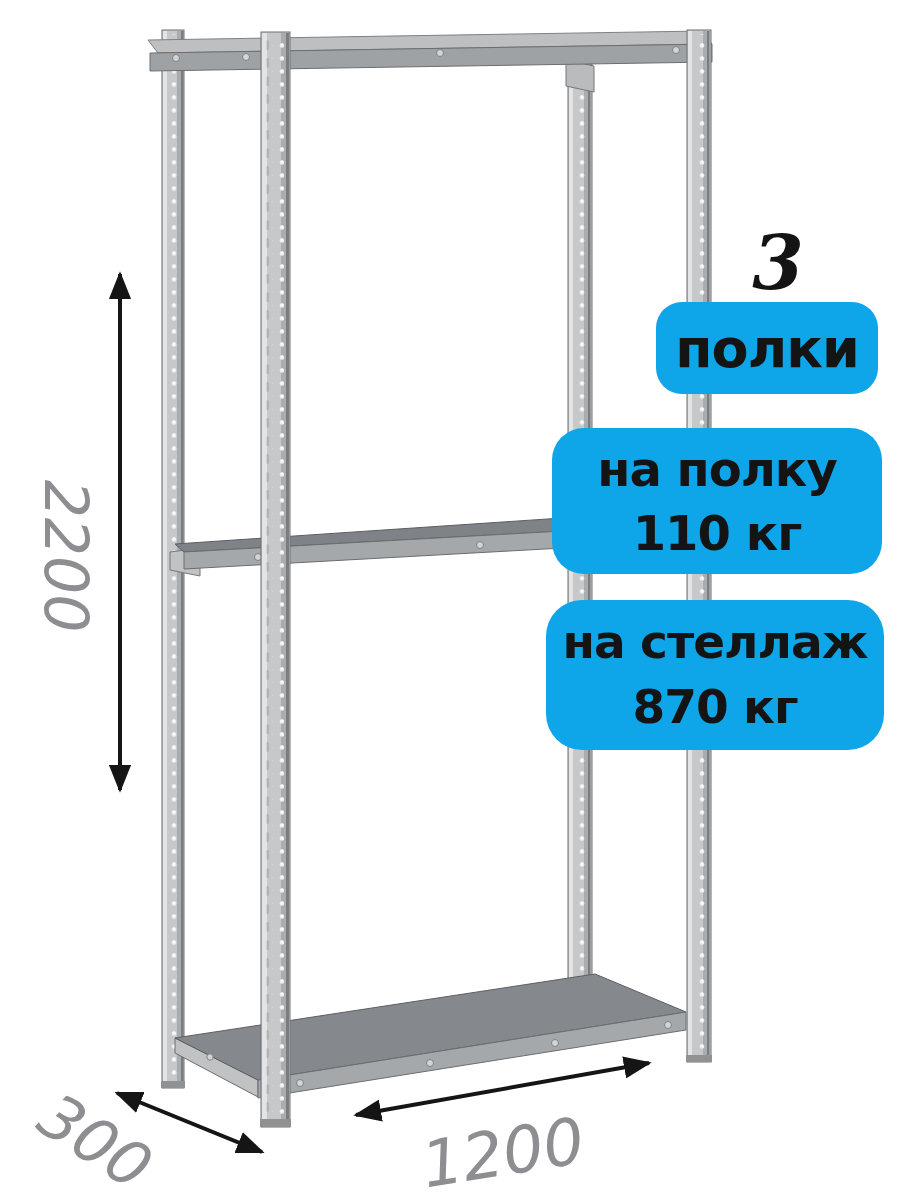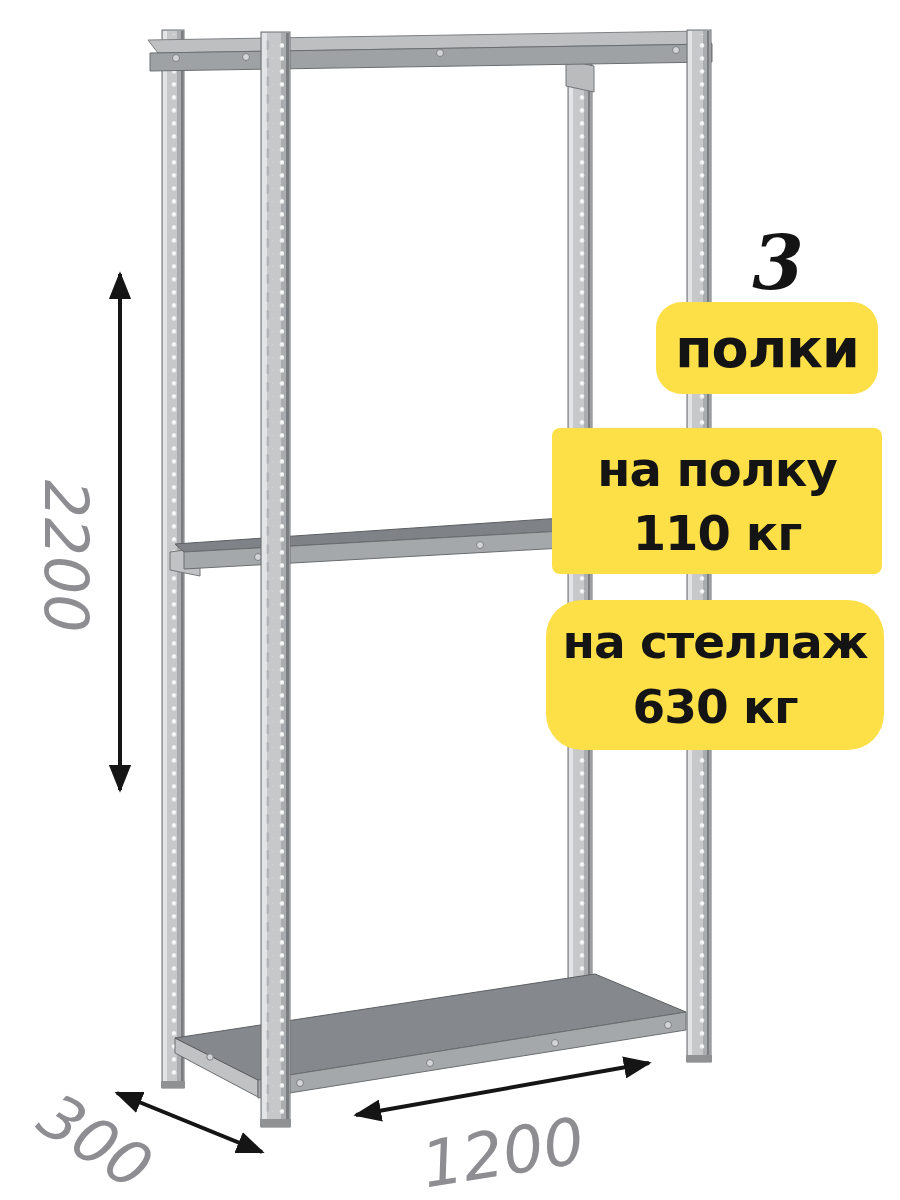--- a/index.html
+++ b/index.html
@@ -16,25 +16,25 @@
              transform:rotate(33deg);}
   .dim-width{left:343px;top:1116px;width:320px;height:74px;font-size:64px;line-height:74px;
              transform:rotate(-9deg);}
 
   
   .shelf-count{position:absolute;left:728px;top:218px;width:100px;height:90px;
                font-family:"DejaVu Serif",serif;font-weight:bold;font-style:italic;
                font-size:74px;line-height:90px;color:#141414;text-align:center;}
 
   
-  .badge{position:absolute;background:#fde047;color:#141414;display:flex;
+  .badge{position:absolute;background:#0ea5e9;color:#141414;display:flex;
          flex-direction:column;align-items:center;justify-content:center;
          font-weight:bold;letter-spacing:-1px;}
   .badge-1{left:656px;top:302px;width:222px;height:92px;border-radius:26px;font-size:54px;}
-  .badge-2{left:552px;top:428px;width:330px;height:146px;border-radius:8px;
+  .badge-2{left:552px;top:428px;width:330px;height:146px;border-radius:32px;
            font-size:48px;line-height:1.34;}
   .badge-3{left:546px;top:600px;width:338px;height:150px;border-radius:36px;
            font-size:47px;line-height:1.38;}
   .badge span{display:block;white-space:nowrap;}
 </style>
 </head>
 <body>
 
 <div class="stage">
 
@@ -132,16 +132,16 @@
     <span>полки</span>
   </div>
 
   <div class="badge badge-2">
     <span>на полку</span>
     <span>110 кг</span>
   </div>
 
   <div class="badge badge-3">
     <span>на стеллаж</span>
-    <span>630 кг</span>
+    <span>870 кг</span>
   </div>
 
 </div>
 
 </body></html>

